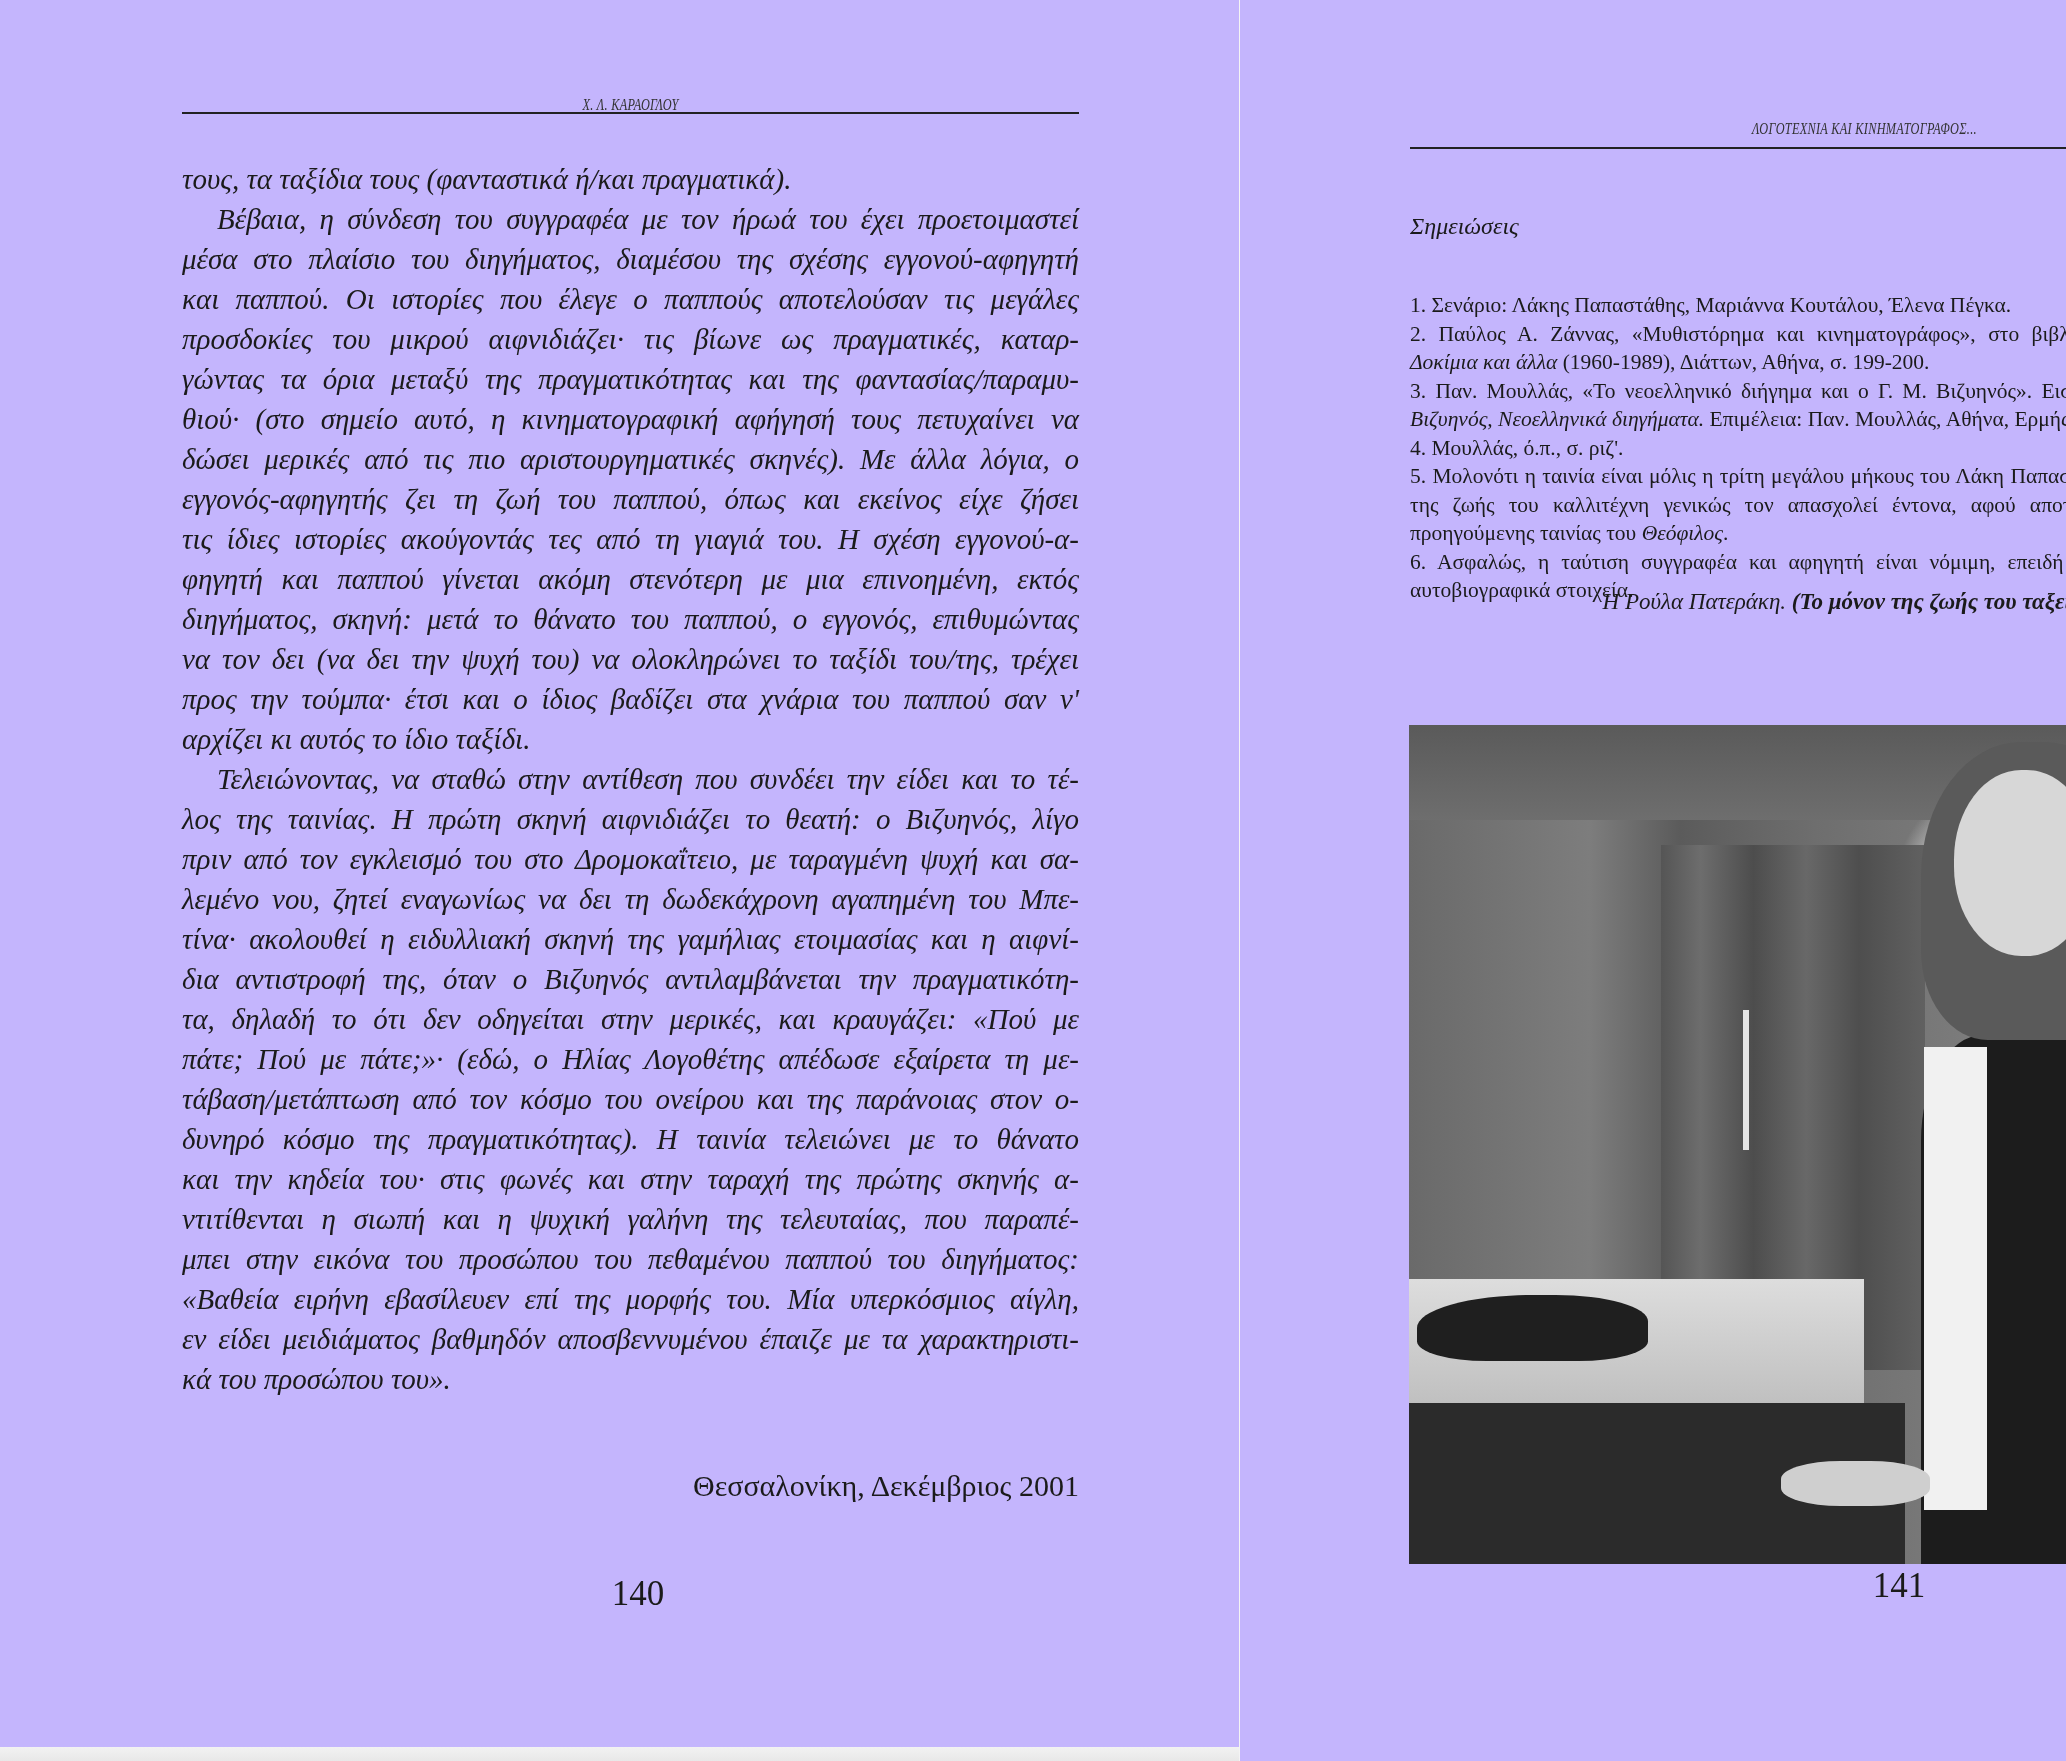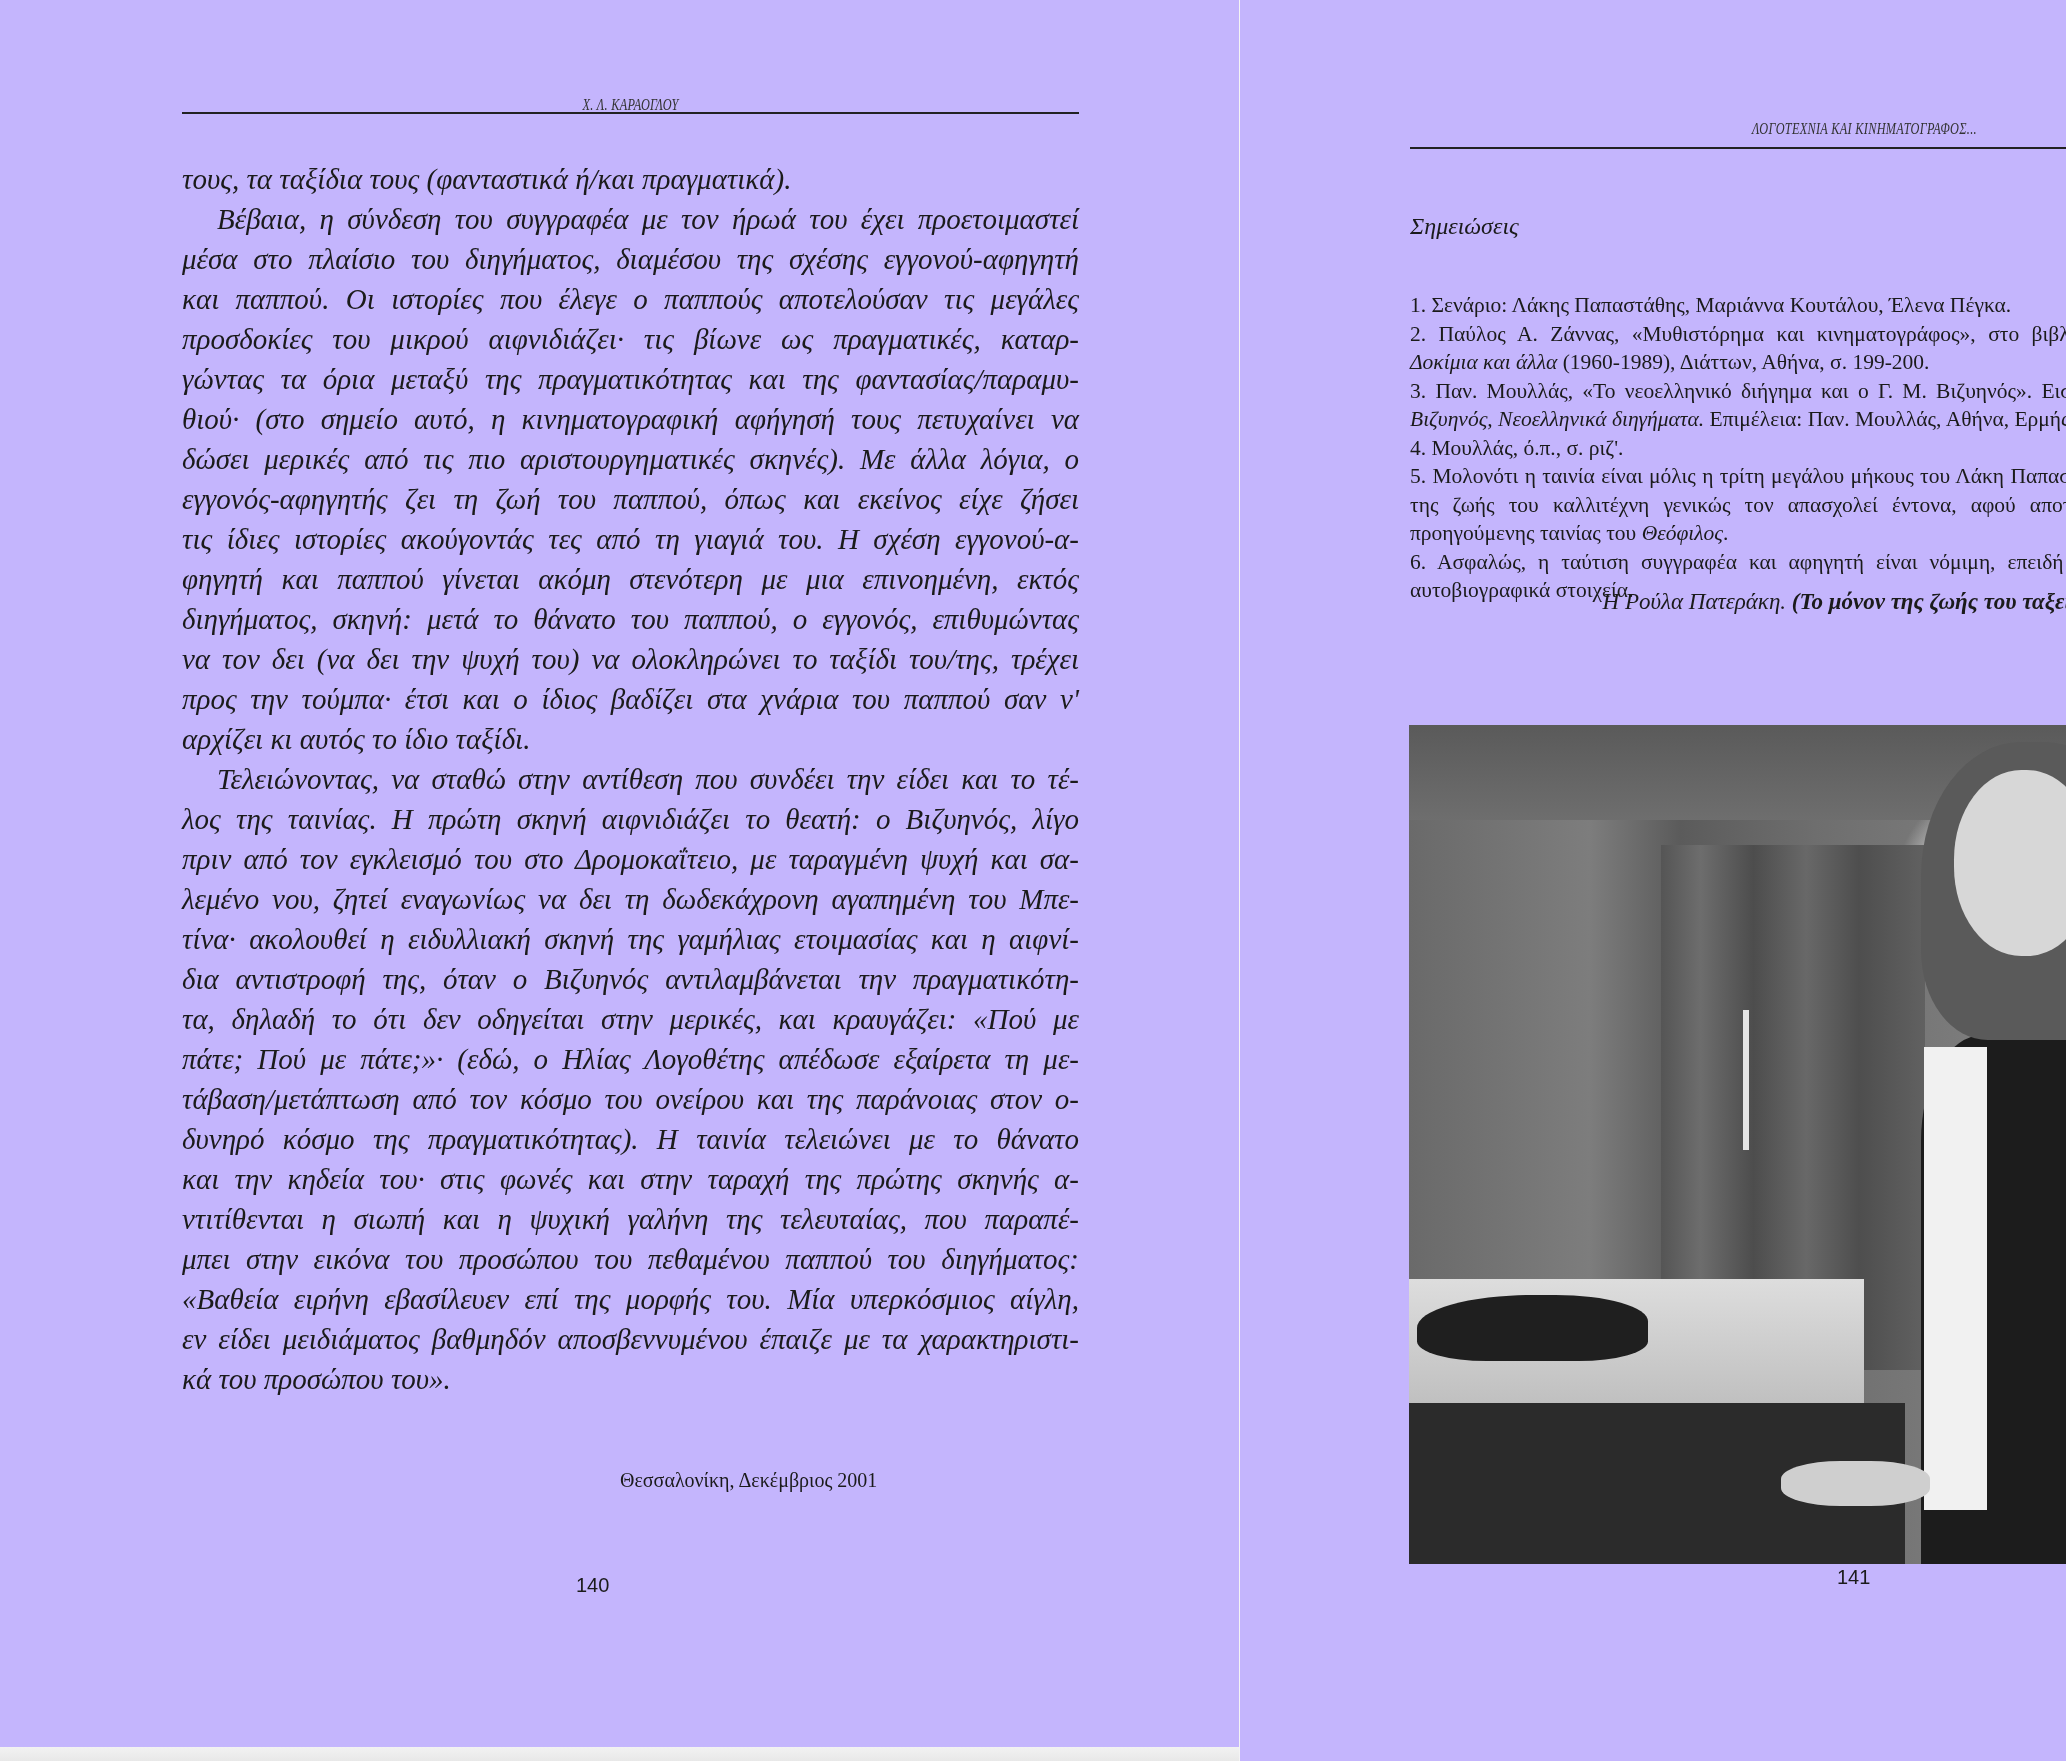--- a/index.html
+++ b/index.html
@@ -26,25 +26,25 @@
 
   .body-text {
     position:absolute; left:182px; width:897px; top:159px;
     font-family:"Liberation Serif", serif; font-style:italic; font-size:29px; line-height:40px;
     text-align:justify;
   }
   .body-text .line { display:block; text-align:justify; text-align-last:justify; white-space:nowrap; }
   .body-text .line.last { text-align-last:left; }
   .body-text .line.indent { padding-left:35px; }
   .signature {
-    position:absolute; left:620px; width:459px; top:1469px; 
-    font-family:"Liberation Serif", serif; font-size:20px;
+    position:absolute; left:620px; width:459px; top:1469px; text-align:right;
+    font-family:"Liberation Serif", serif; font-size:30px;
   }
   .page-number {
-    position:absolute; font-family:Liberation Sans, sans-serif; font-size:20px; text-align:left; width:124px;
+    position:absolute; font-family:Liberation Serif, serif; font-size:35px; text-align:center; width:124px;
   }
   .left .page-number { left:576px; top:1574px; }
   .right .page-number { left:597px; top:1566px; }
 
   .notes-heading {
     position:absolute; left:170px; top:213px;
     font-family:"Liberation Serif", serif; font-style:italic; font-size:24px;
   }
   .notes {
     position:absolute; left:170px; width:897px; top:291px;

